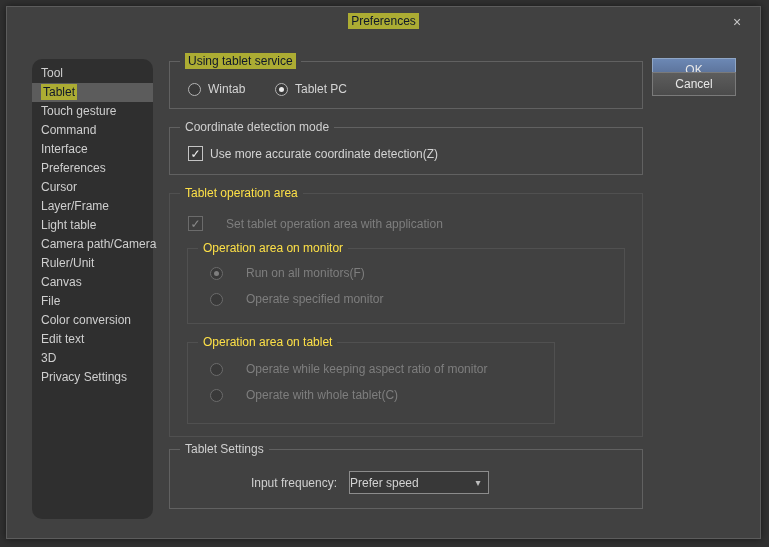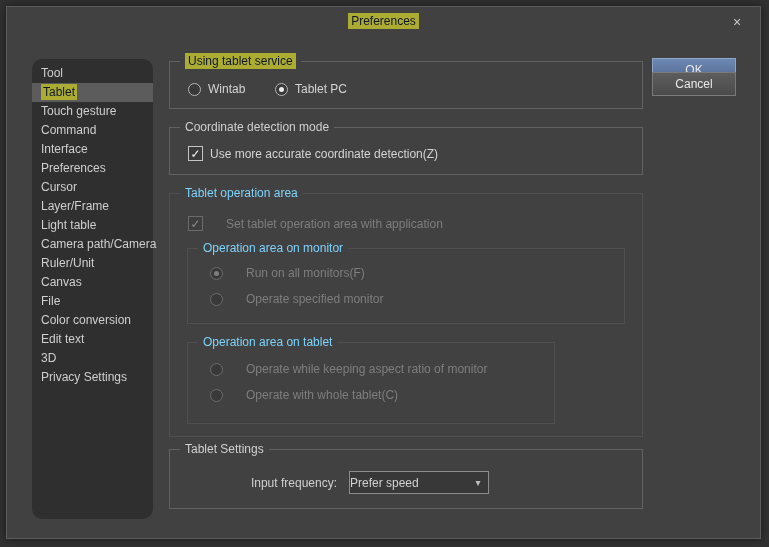--- a/index.html
+++ b/index.html
@@ -26,21 +26,21 @@
   .btn { position:absolute; left:645px; width:84px; height:24px; text-align:center; line-height:22px;
          border:1px solid #7d8ea8; color:#e8e8e8; font-size:12px; }
   #btn-ok { top:51px; background:linear-gradient(#6c88b4,#54688e); border-color:#8fa6c6; }
   #btn-cancel { top:65px; background:linear-gradient(#5d5d5d,#4b4b4b); border-color:#7a7a7a; }
 
   
   .group { position:absolute; left:162px; width:474px; border:1px solid #616161; }
   .group .legend { position:absolute; top:-8px; left:10px; background:#414141; padding:0 5px;
                    font-size:12px; color:#d0d0d0; white-space:nowrap; }
   .group.disabled { border-color:#505050; }
-  .group.disabled .legend { color:#7dd3fc; }
+  .group.disabled .legend { color:#fde047; }
   .inner-group { position:absolute; border:1px solid #505050; }
   .inner-group .legend { background:#414141; }
 
   
   .row { position:absolute; display:flex; align-items:center; gap:7px; white-space:nowrap; }
   .radio { width:13px; height:13px; border:1px solid #b4b4b4; border-radius:50%;
            background:#393939; position:relative; flex:0 0 auto; }
   .radio.checked::after { content:""; position:absolute; left:3px; top:3px; width:5px; height:5px;
            border-radius:50%; background:#e9e9e9; }
   .checkbox { width:15px; height:15px; border:1px solid #c4c4c4; background:#3a3a3a; color:#f0f0f0;

